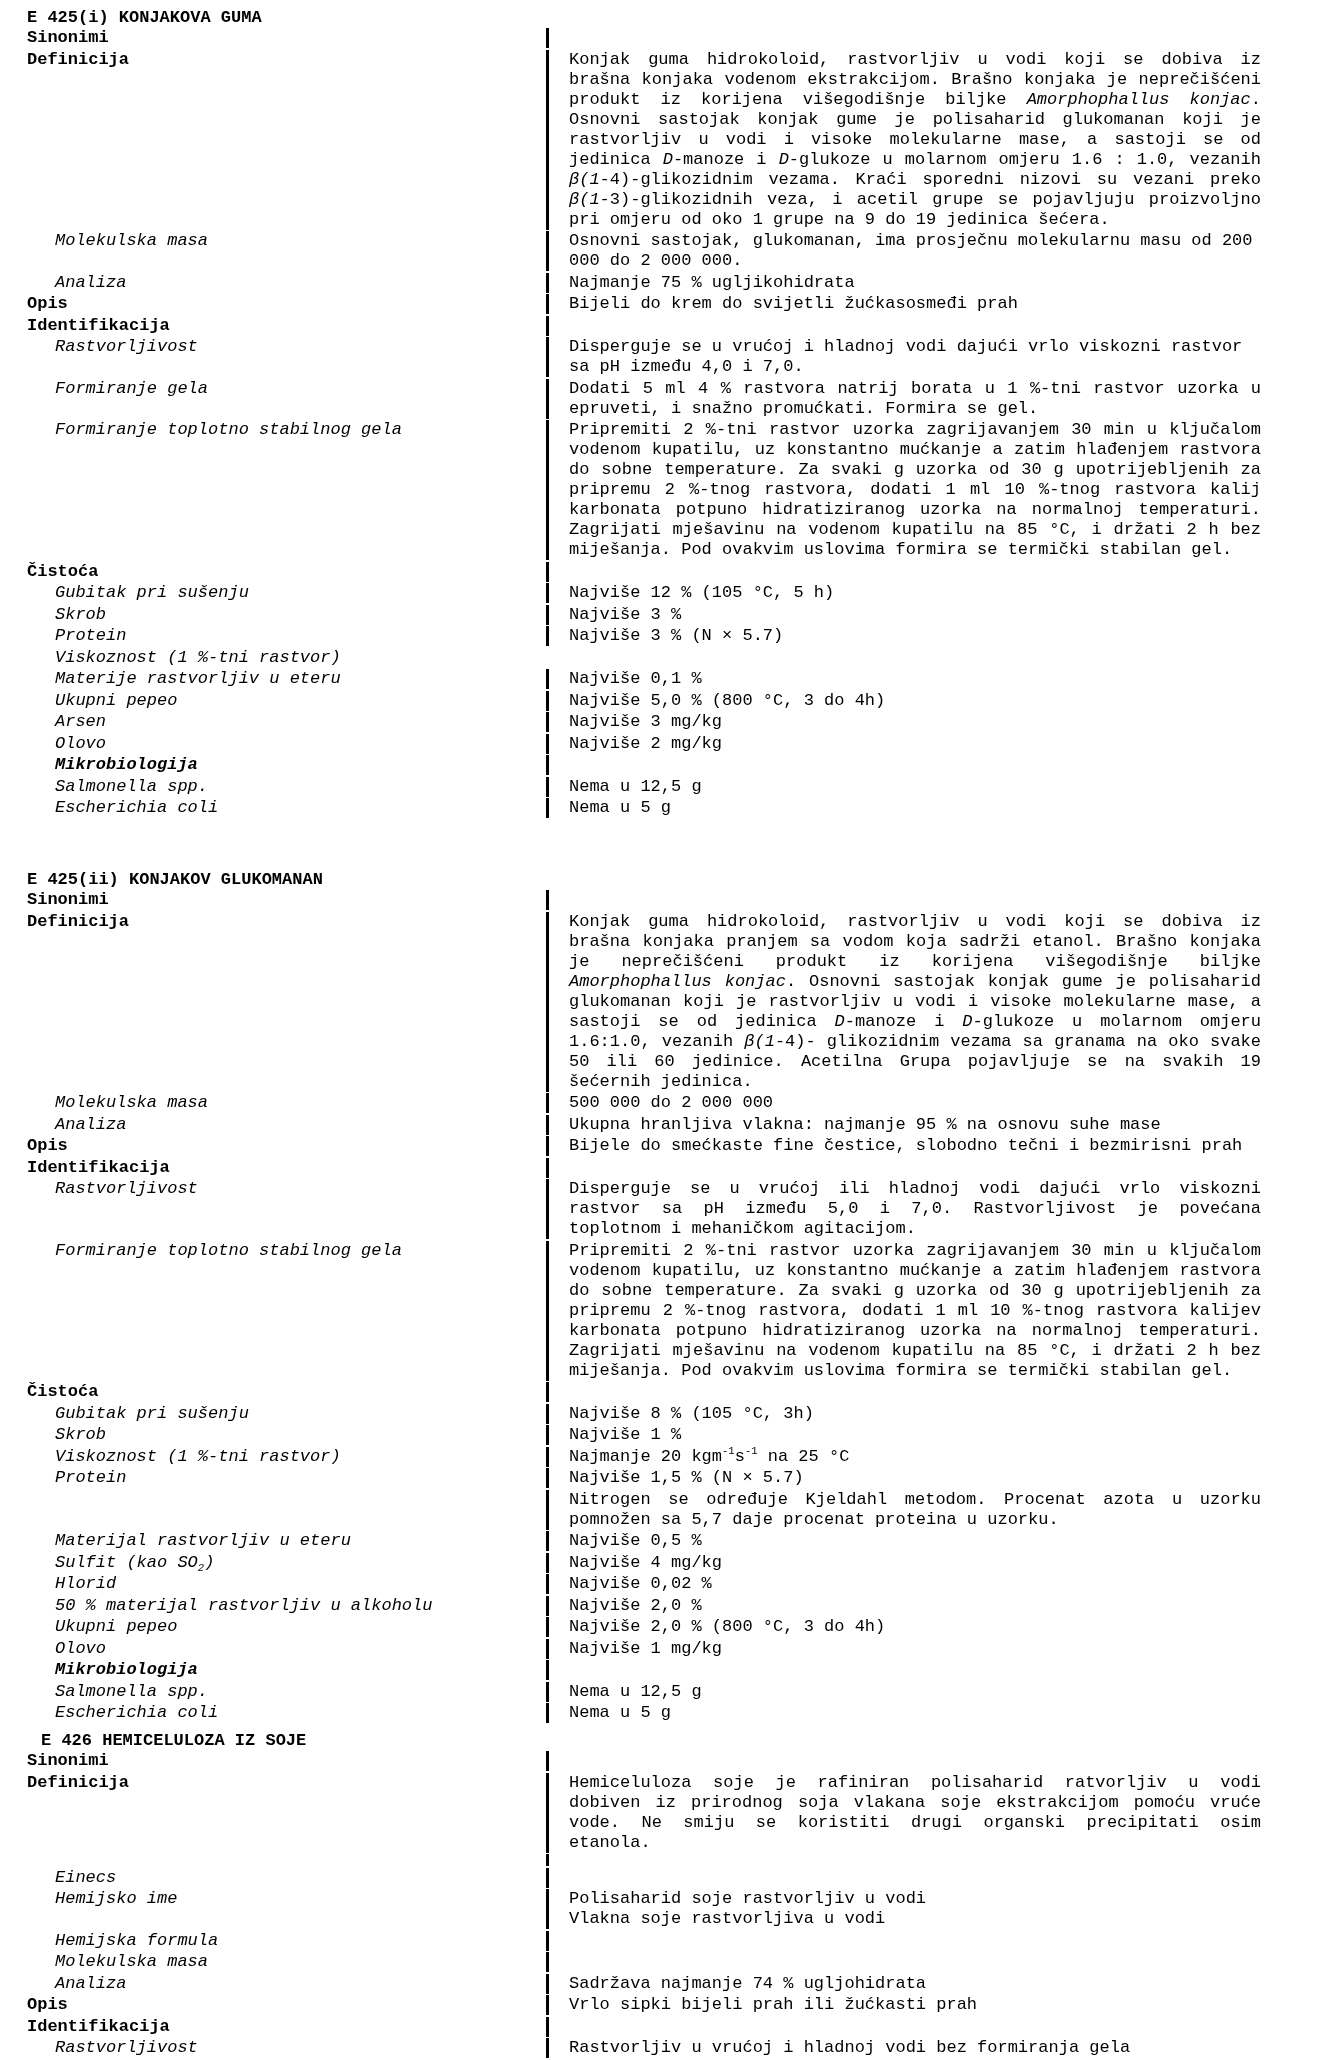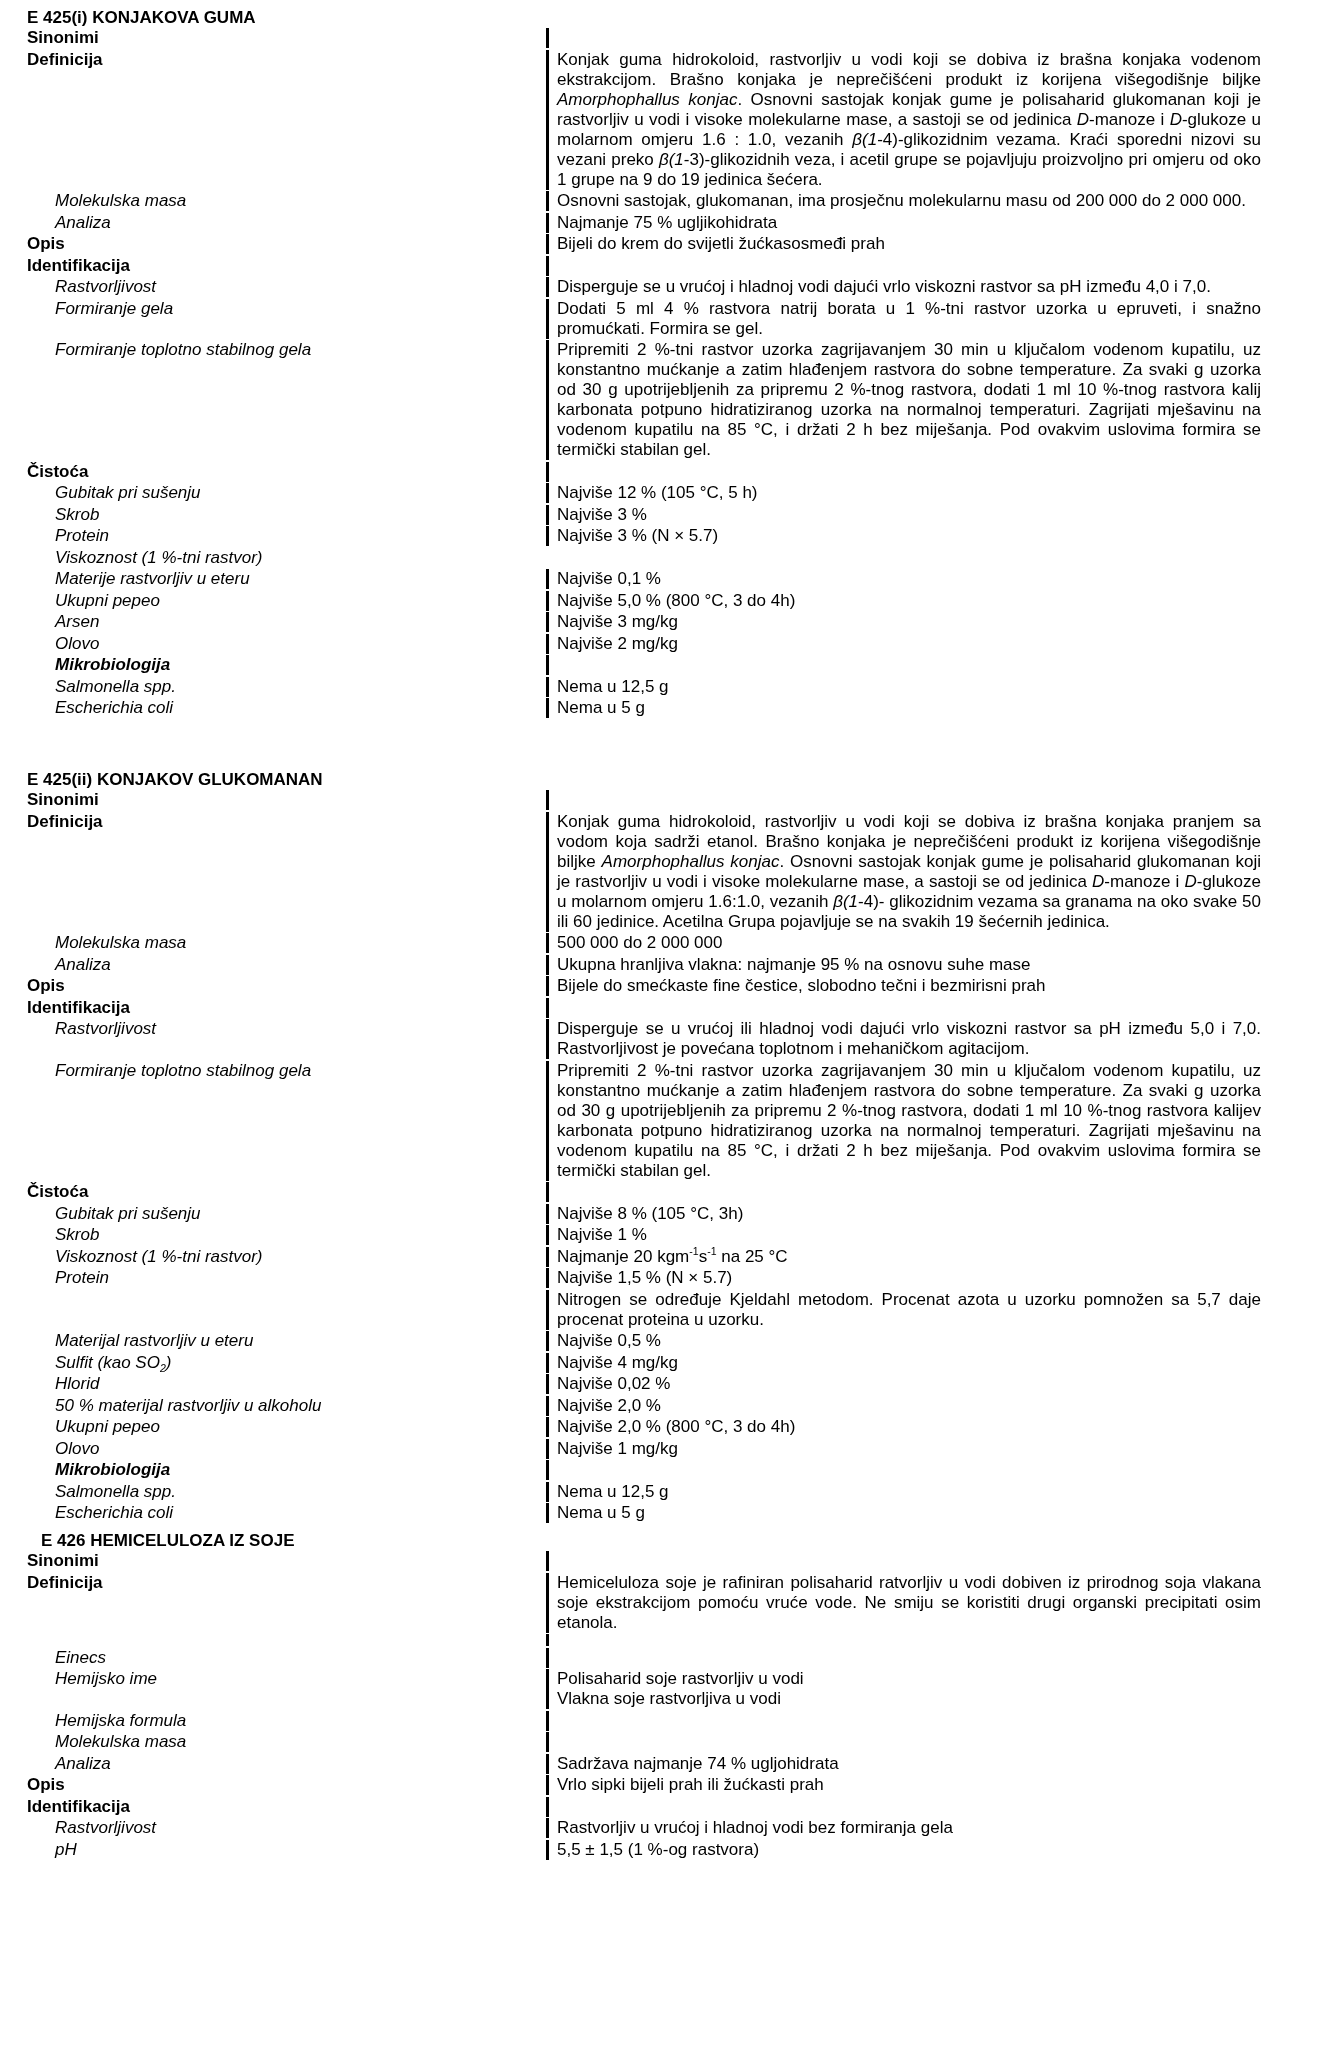--- a/index.html
+++ b/index.html
@@ -3,42 +3,42 @@
 <meta charset="utf-8">
 <style>
   html,body { margin:0; padding:0; background:#ffffff; }
   .page {
     position:relative;
     width:1279px; height:2060px;
     box-sizing:border-box;
     padding:8px 18px 0 27px;
     background:#ffffff;
     color:#000000;
-    font-family:Liberation Sans, sans-serif;
+    font-family:Liberation Mono, monospace;
     font-size:17px;
     line-height:20px;
     overflow:hidden;
   }
   .section-heading { font-weight:bold; line-height:20px; }
   #sections .section:nth-of-type(2) > .section-heading { margin-top:52px; }
   #sections .section:nth-of-type(3) > .section-heading { margin-top:8px;margin-left:14px; }
   .row { display:flex; align-items:stretch; margin-bottom:1.5px; }
   .label {
     flex:0 0 519px;
     box-sizing:border-box;
     padding-right:14px;
   }
   .label.indent { padding-left:28px; }
   .label.bold { font-weight:bold; }
   .label.italic { font-style:italic; }
   .label.bi { font-weight:bold; font-style:italic; }
   .value {
     flex:1 1 auto;
     border-left:3px solid #000000;
-    padding-left:8px;
+    padding-left:20px;
     min-height:20px;
   }
   .value.j { text-align:justify; }
   .row.spacer { height:20px; }
   .row.spacer .value { min-height:0; }
   sup, sub { font-size:0.62em; line-height:0; }
 </style>
 </head>
 <body>
 

